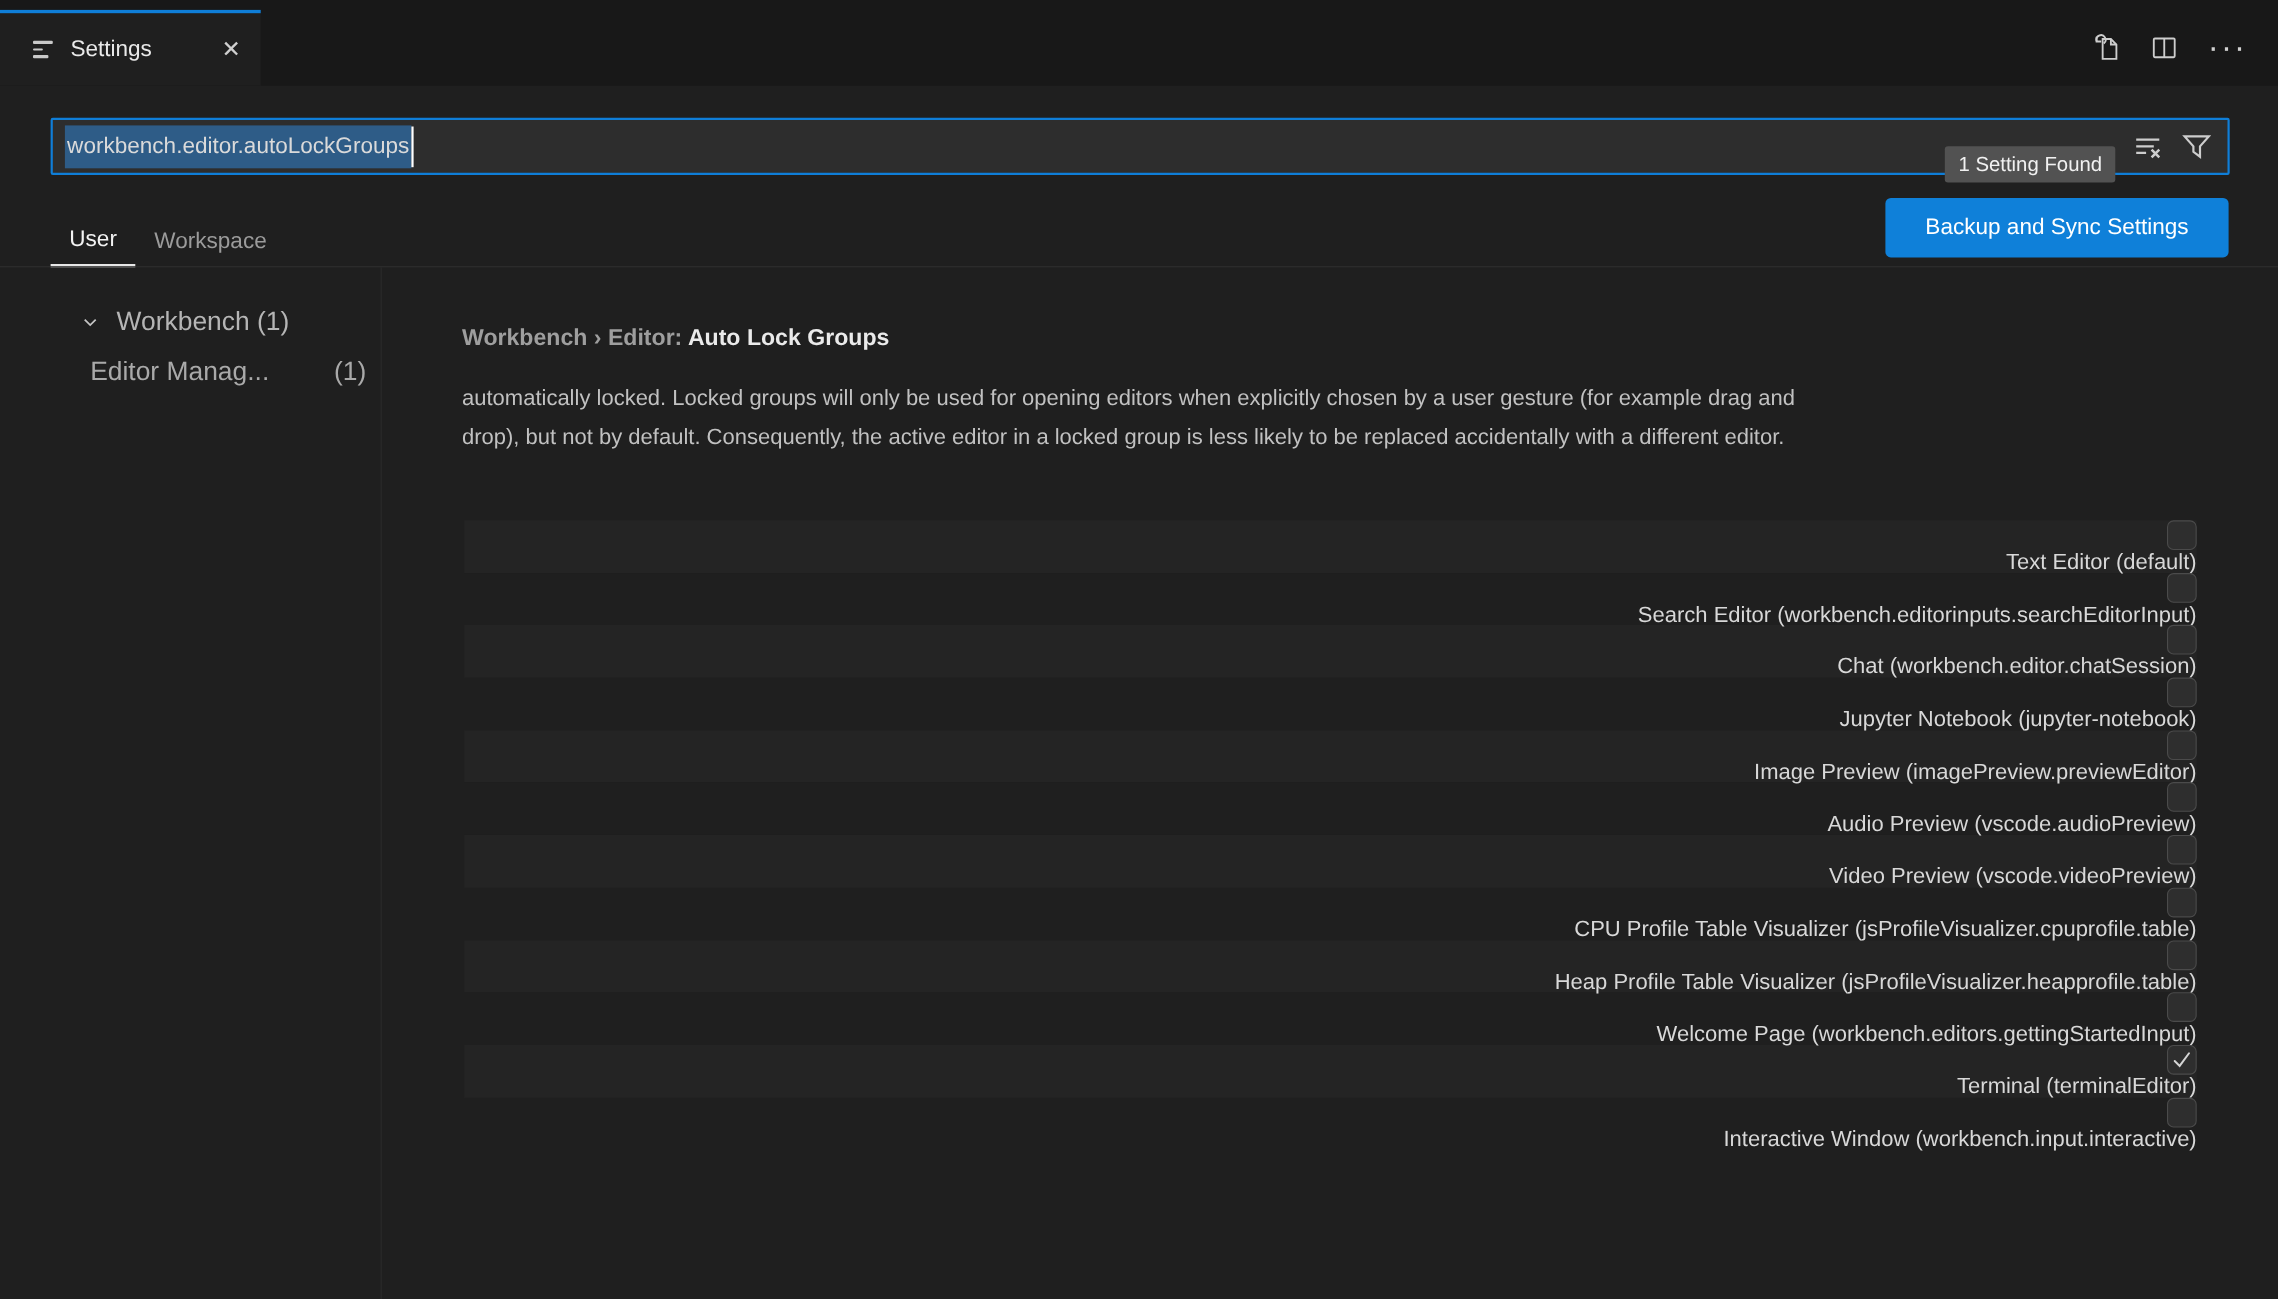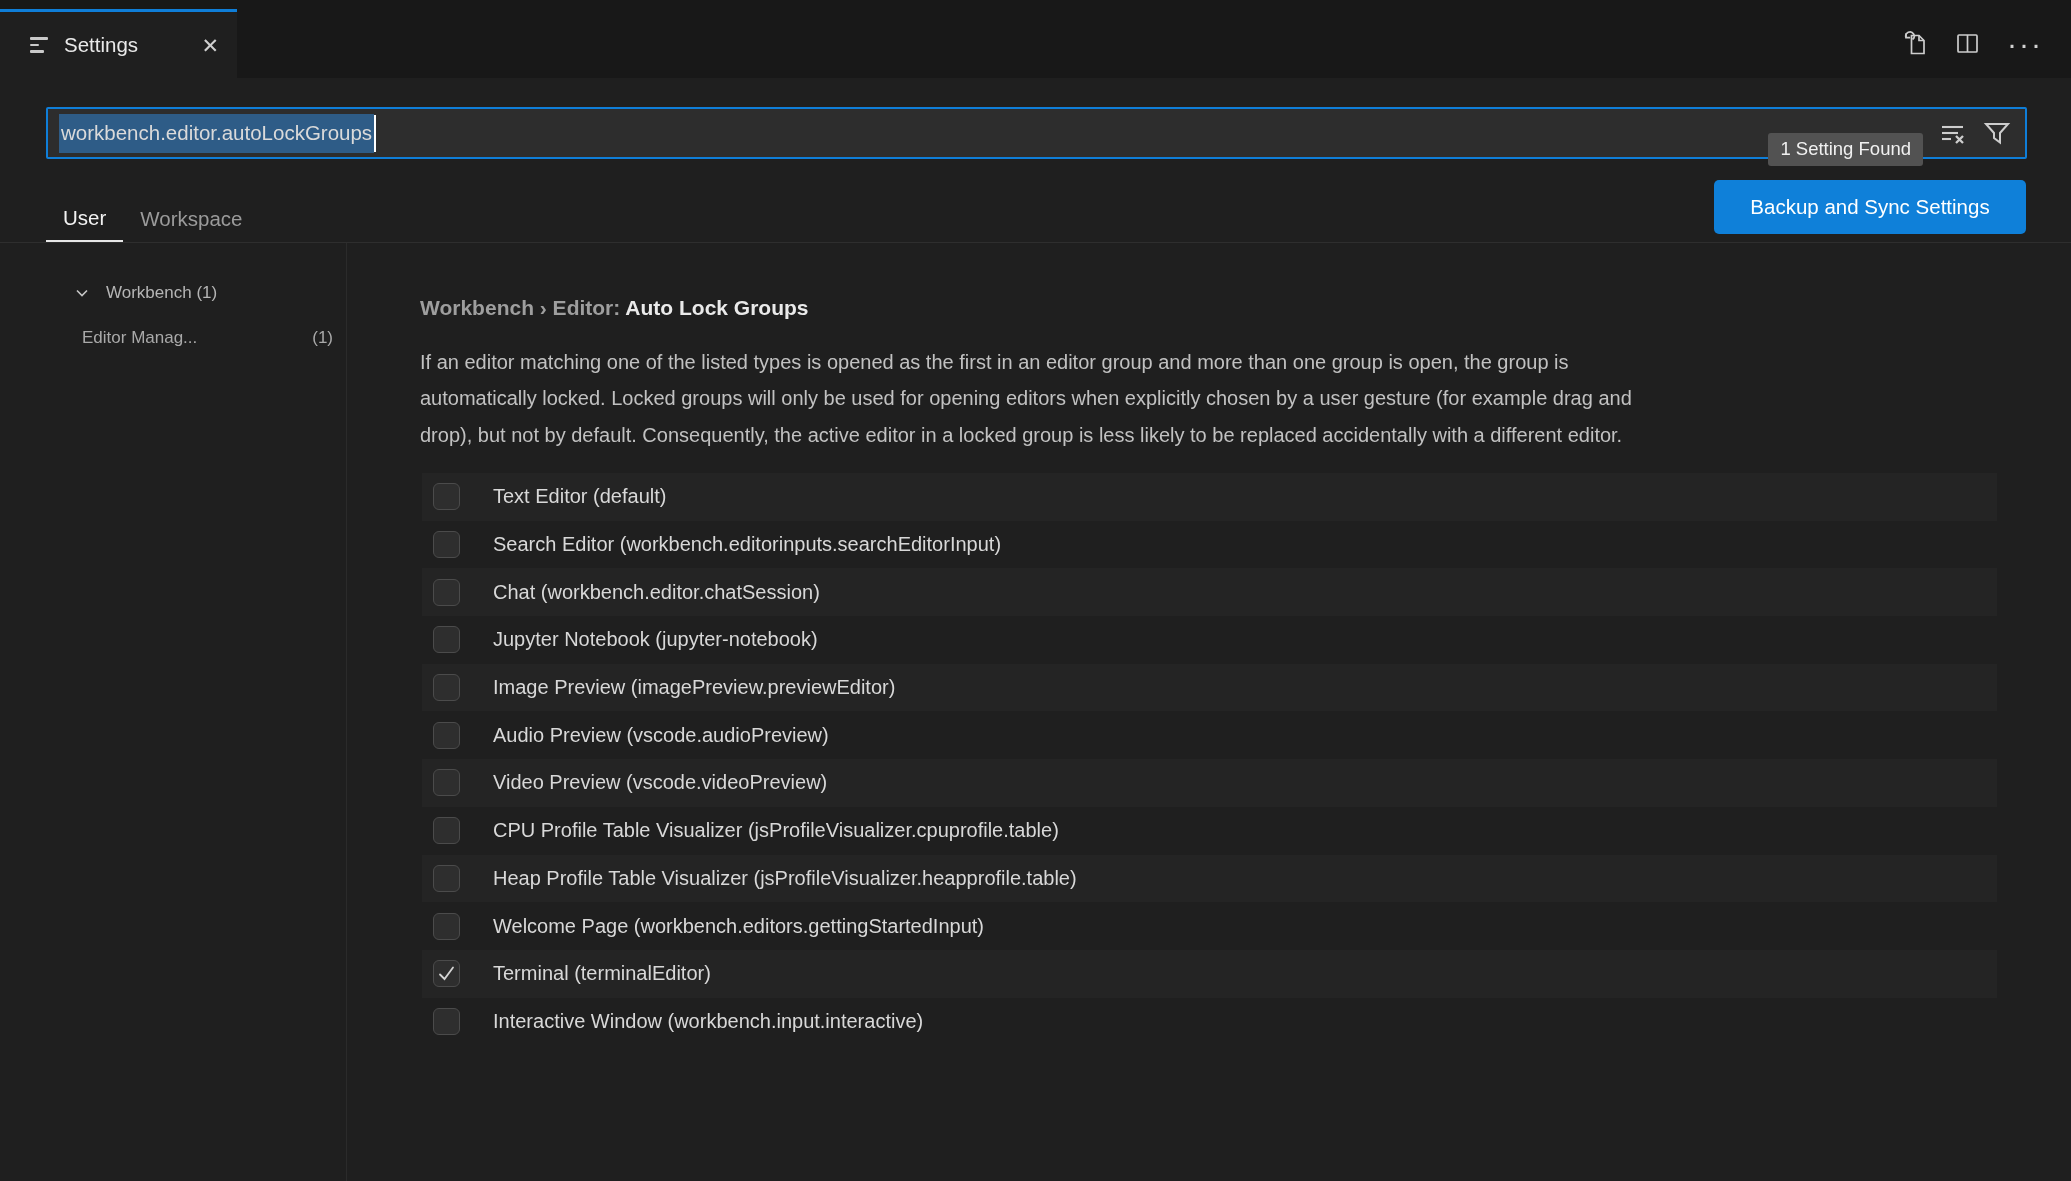--- a/index.html
+++ b/index.html
@@ -69,34 +69,34 @@
   .scope-tab.active{color:#f2f2f2;border-bottom:3px solid #e7e7e7;}
   .hdivider{position:absolute;top:242px;left:0;width:2071px;height:1px;background:var(--divider);}
   .sync-btn{
     position:absolute;top:180px;left:1714px;width:312px;height:54px;
     background:#0f80d9;color:#ffffff;border:none;border-radius:5px;
     font-size:20.5px;font-family:inherit;display:flex;align-items:center;justify-content:center;
   }
 
   
   .toc{position:absolute;top:243px;left:0;width:347px;height:938px;border-right:1px solid #2b2b2b;}
-  .toc-row{position:absolute;left:0;width:100%;height:34px;display:flex;align-items:center;font-size:17px;}
+  .toc-row{position:absolute;left:0;width:100%;height:34px;display:flex;align-items:center;font-size:24px;}
   .toc-root{top:33px;color:#b5b5b5;padding-left:72px;}
   .toc-root .chev{margin-right:14px;}
   .toc-child{top:78px;color:#a9a9a9;padding-left:82px;}
   .toc-count-right{position:absolute;right:13px;color:#a9a9a9;}
 
   
   .setting-heading{position:absolute;left:420px;top:296px;font-size:21px;font-weight:600;}
   .setting-heading .crumb{color:#9e9e9e;}
   .setting-heading .name{color:#eaeaea;}
   .setting-desc{position:absolute;left:420px;top:344px;font-size:20px;line-height:36.4px;color:#c1c1c1;}
 
   .type-list{position:absolute;left:422px;top:473px;width:1575px;}
-  .type-row{height:47.7px;display:flex;align-items:center;padding-left:11px;}
+  .type-row{height:47.7px;display:flex;align-items:flex-end;padding-left:11px;flex-direction:column;}
   .type-row.alt{background:var(--row-alt);}
   .cb{
     width:27px;height:27px;border-radius:6px;flex:0 0 27px;
     background:#2e2e2e;border:1px solid #4b4b4b;
     display:flex;align-items:center;justify-content:center;
   }
   .cb svg{display:none;}
   .cb.checked svg{display:block;}
   .row-label{margin-left:33px;font-size:20px;color:#d8d8d8;white-space:nowrap;}
 </style>
@@ -174,21 +174,20 @@
   <div class="toc-row toc-child">
     <span>Editor Manag...</span>
     <span class="toc-count-right">(1)</span>
   </div>
 </div>
 
 <div class="setting-heading">
   <span class="crumb">Workbench › Editor: </span><span class="name">Auto Lock Groups</span>
 </div>
 <div class="setting-desc">
-    <div>If an editor matching one of the listed types is opened as the first in an editor group and more than one group is open, the group is</div>
     <div>automatically locked. Locked groups will only be used for opening editors when explicitly chosen by a user gesture (for example drag and</div>
     <div>drop), but not by default. Consequently, the active editor in a locked group is less likely to be replaced accidentally with a different editor.</div>
   </div>
 
 <div class="type-list">
     <div class="type-row alt">
     <span class="cb">
       
     </span>
     <span class="row-label">Text Editor (default)</span>

